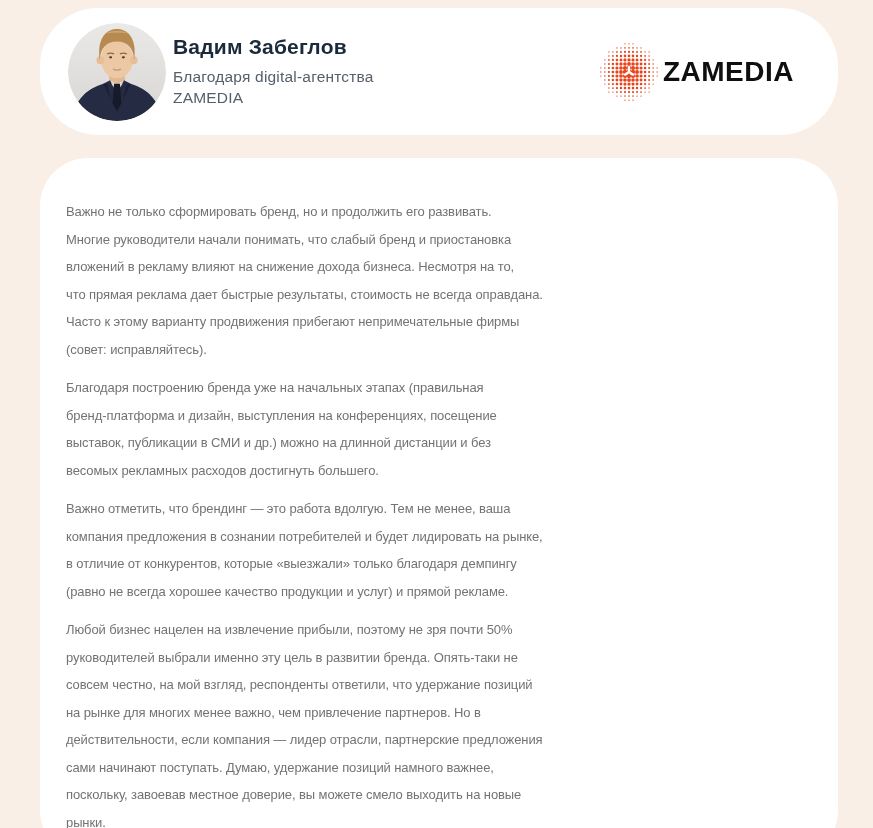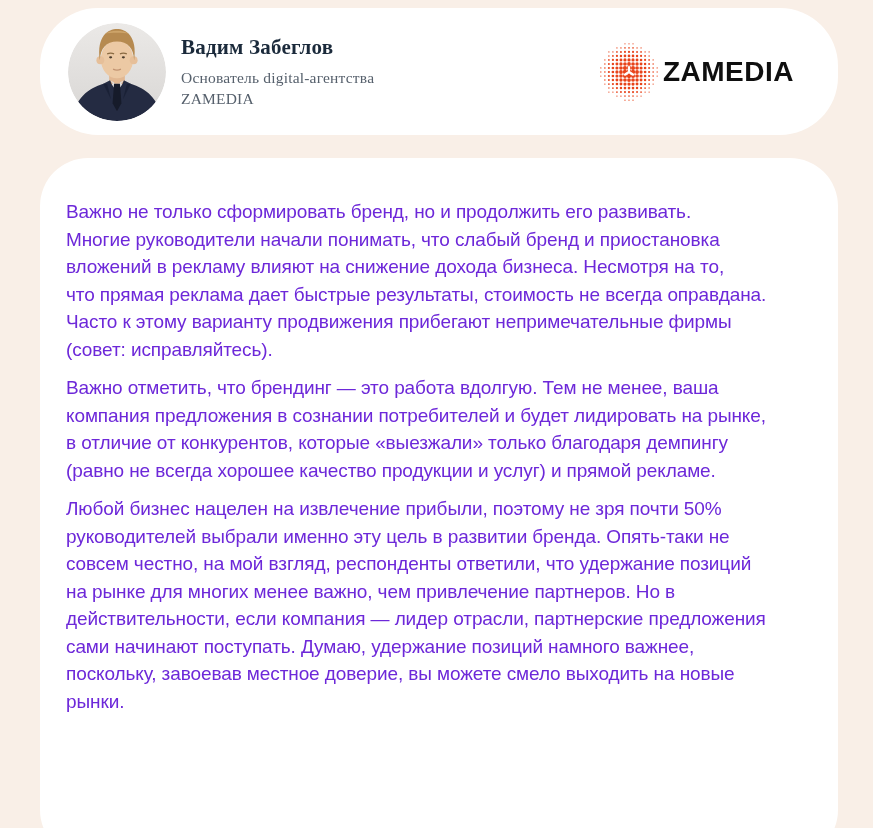--- a/index.html
+++ b/index.html
@@ -14,21 +14,21 @@
   .header-card {
     left: 40px; top: 8px; width: 798px; height: 127px;
     border-radius: 58px;
     display: flex; align-items: center;
   }
   .avatar {
     width: 98px; height: 98px; border-radius: 50%;
     overflow: hidden; margin-left: 28px; flex: 0 0 auto;
   }
   .avatar svg { display: block; width: 100%; height: 100%; }
-  .profile-text { margin-left: 15px; font-family: Liberation Serif, serif; }
+  .profile-text { margin-left: 7px; }
   .name {
     font-size: 21px; font-weight: bold; color: #1b2a3b; letter-spacing: 0.2px;
   }
   .role {
     margin-top: 7px; font-size: 15.5px; line-height: 21px;
     color: #56606c; white-space: pre-line; letter-spacing: 0.2px;
   }
   .logo {
     position: absolute; right: 44px; top: 50%; transform: translateY(-50%);
     display: flex; align-items: center; gap: 3px;
@@ -39,22 +39,22 @@
   }
 
   
   .body-card {
     left: 40px; top: 158px; width: 798px; height: 700px;
     border-radius: 48px;
     padding: 40px 26px 30px 26px; box-sizing: border-box;
   }
   .body-card p {
     margin: 0 0 11px 0;
-    font-size: 19px; line-height: 27.5px;
-    color: #6d28d9; letter-spacing: -0.1px;
+    font-size: 13px; line-height: 27.5px;
+    color: #737373; letter-spacing: -0.1px;
     white-space: pre-line;
   }
 </style>
 </head>
 <body>
 
 <div>
 
   <header class="card header-card">
 
@@ -95,21 +95,21 @@
           <path d="M47,62 L53,62 L54.5,82 L50,90 L45.5,82 Z" fill="#161b2a"></path>
 
           <path d="M36,62 L44,78 L40,62.5 Z" fill="#1a2136"></path>
           <path d="M64,62 L56,78 L60,62.5 Z" fill="#1a2136"></path>
         </g>
       </svg>
     </div>
 
     <div class="profile-text">
       <div class="name">Вадим Забеглов</div>
-      <div class="role">Основатель digital-агентства
+      <div class="role">Благодаря digital-агентства
 ZAMEDIA</div>
     </div>
 
     <div class="logo">
       <svg id="sphere" class="logo-sphere" width="62" height="62" viewBox="-32 -32 64 64" aria-hidden="true">
         <g id="sphere-dots">
             <circle cx="-29.05" cy="-4.15" r="0.65" fill="#e8431a"></circle>
             <circle cx="-29.05" cy="0.00" r="0.65" fill="#e8431a"></circle>
             <circle cx="-29.05" cy="4.15" r="0.65" fill="#e8431a"></circle>
             <circle cx="-24.90" cy="-12.45" r="0.66" fill="#e8431a"></circle>
@@ -278,20 +278,24 @@
 
   </header>
 
   <main class="card body-card">
     <p>Важно не только сформировать бренд, но и продолжить его развивать.
 Многие руководители начали понимать, что слабый бренд и приостановка
 вложений в рекламу влияют на снижение дохода бизнеса. Несмотря на то,
 что прямая реклама дает быстрые результаты, стоимость не всегда оправдана.
 Часто к этому варианту продвижения прибегают непримечательные фирмы
 (совет: исправляйтесь).</p>
+    <p>Благодаря построению бренда уже на начальных этапах (правильная
+бренд-платформа и дизайн, выступления на конференциях, посещение
+выставок, публикации в СМИ и др.) можно на длинной дистанции и без
+весомых рекламных расходов достигнуть большего.</p>
     <p>Важно отметить, что брендинг — это работа вдолгую. Тем не менее, ваша
 компания предложения в сознании потребителей и будет лидировать на рынке,
 в отличие от конкурентов, которые «выезжали» только благодаря демпингу
 (равно не всегда хорошее качество продукции и услуг) и прямой рекламе.</p>
     <p>Любой бизнес нацелен на извлечение прибыли, поэтому не зря почти 50%
 руководителей выбрали именно эту цель в развитии бренда. Опять-таки не
 совсем честно, на мой взгляд, респонденты ответили, что удержание позиций
 на рынке для многих менее важно, чем привлечение партнеров. Но в
 действительности, если компания — лидер отрасли, партнерские предложения
 сами начинают поступать. Думаю, удержание позиций намного важнее,

